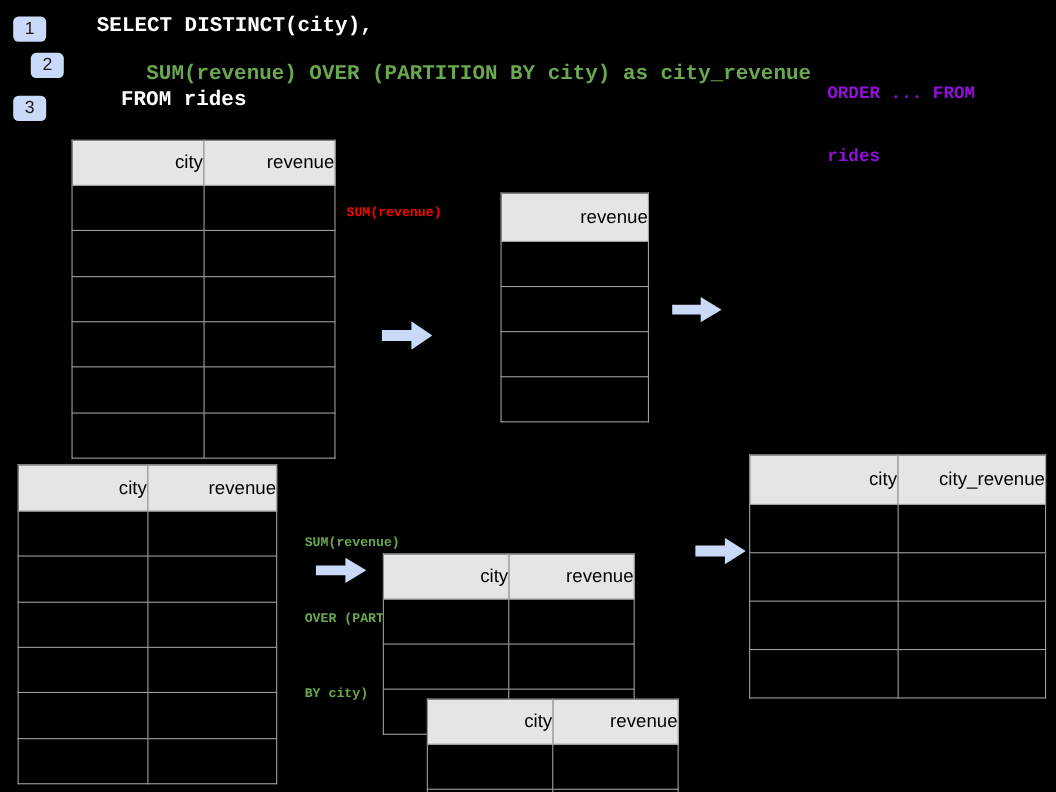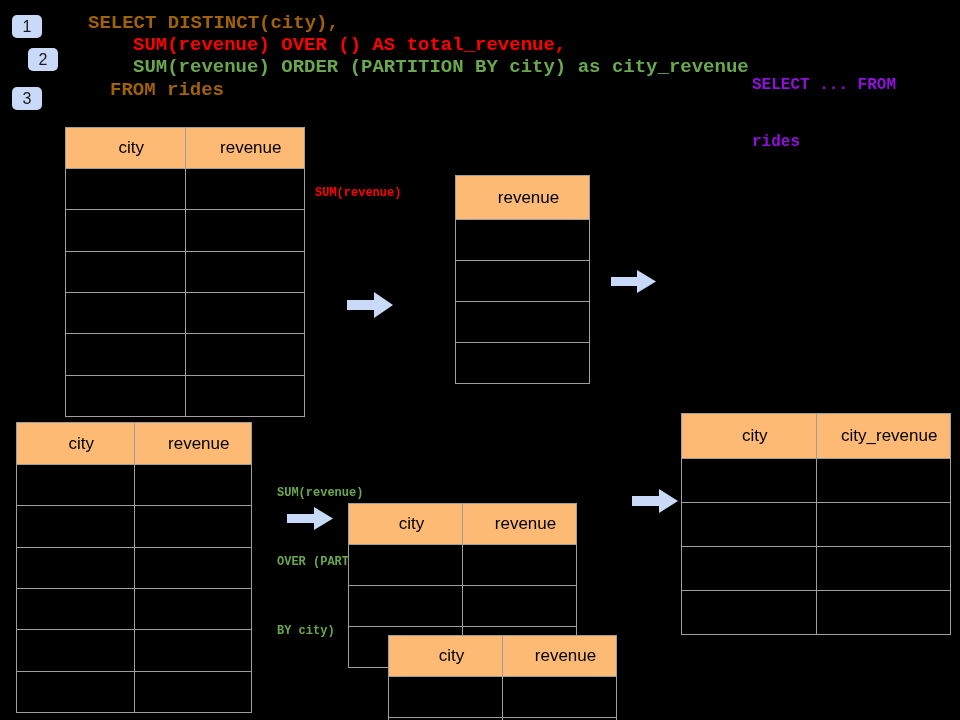--- a/index.html
+++ b/index.html
@@ -9,35 +9,35 @@
   
   .badge{position:absolute;width:30px;height:23px;background:#C9DAF8;border-radius:5px;
          color:#1a1a1a;font:16px/23px "Liberation Sans",sans-serif;text-align:center;}
   .b1{left:12px;top:15px}.b2{left:28px;top:48px}.b3{left:12px;top:87px}
 
   
   .sql{position:absolute;font-family:"Liberation Mono",monospace;font-weight:bold;
        font-size:19px;line-height:19px;white-space:pre;}
   .l1{left:88px;top:14px}.l2{left:133px;top:36px}.l3{left:133px;top:58px}
   .l4{left:110px;top:81px}.l5{left:117px;top:103px}
-  .c-purple{color:#a16207}.c-red{color:#FF0000}.c-green{color:#6AA84F}
+  .c-purple{color:#ffffff}.c-red{color:#FF0000}.c-green{color:#6AA84F}
 
   .side-note{position:absolute;left:752px;top:38px;font-family:"Liberation Mono",monospace;
              font-weight:bold;font-size:16px;line-height:19px;color:#9110DB;white-space:pre;}
 
   .ann{position:absolute;font-family:"Liberation Mono",monospace;font-weight:bold;
        font-size:12px;white-space:pre;}
   .ann-total{left:315px;top:138px;color:#FF0000;line-height:22px;}
   .ann-part{left:277px;top:436px;color:#6AA84F;line-height:23px;}
 
   
   table{border-collapse:collapse;table-layout:fixed;position:absolute;background:#000;}
   th,td{border:1px solid #9E9E9E;padding:0;}
-  th{background:#fdba74;color:#000;font-family:"Liberation Sans",sans-serif;font-size:17px;
-     font-weight:400;text-align:center;padding-left:12px;vertical-align:middle;}
+  th{background:#e5e5e5;color:#000;font-family:"Liberation Sans",sans-serif;font-size:17px;
+     font-weight:400;text-align:right;padding-left:12px;vertical-align:middle;}
   .t1{left:65px;top:127px;width:240px;height:290px}.t1 th{height:40px}
   .t2{left:455px;top:175px;width:135px;height:209px}.t2 th{height:43px}
   .t3{left:16px;top:422px;width:236px;height:291px}.t3 th{height:41px}
   .t4{left:348px;top:503px;width:229px;height:165px}.t4 th{height:40px}
   .t5{left:388px;top:635px;width:229px;height:124px;z-index:2}.t5 th{height:40px}
   .t6{left:681px;top:413px;width:270px;height:222px}.t6 th{height:44px}
 
   
   .arrow{position:absolute;}
   .a1{left:347px;top:292px}.a2{left:611px;top:270px}
@@ -46,26 +46,25 @@
 </head>
 <body>
 
 <div class="canvas">
 
   <div class="badge b1">1</div>
   <div class="badge b2">2</div>
   <div class="badge b3">3</div>
 
   <div class="sql l1 c-purple">SELECT DISTINCT(city),</div>
-  <div class="sql l2 c-red">SUM(revenue) OVER () AS total_revenue,</div>
-  <div class="sql l3 c-green">SUM(revenue) ORDER (PARTITION BY city) as city_revenue</div>
+  <div class="sql l3 c-green">SUM(revenue) OVER (PARTITION BY city) as city_revenue</div>
   <div class="sql l4 c-purple">FROM rides</div>
 
   <div class="side-note">
-    <div>SELECT ... FROM</div>
+    <div>ORDER ... FROM</div>
     <div>rides</div>
   </div>
 
   <div class="ann ann-total">
     <div>SUM(revenue)</div>
   </div>
 
   <div class="ann ann-part">
     <div>SUM(revenue)</div>
     <div>OVER (PARTITION</div>

